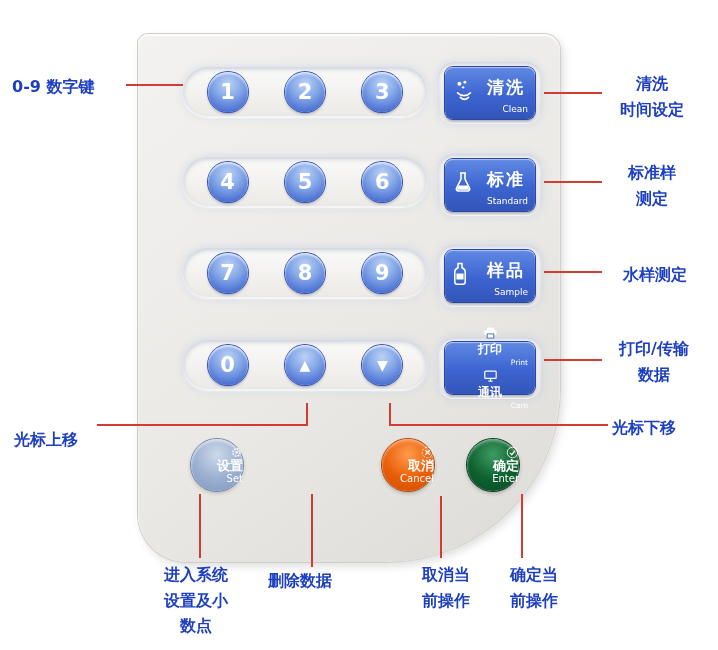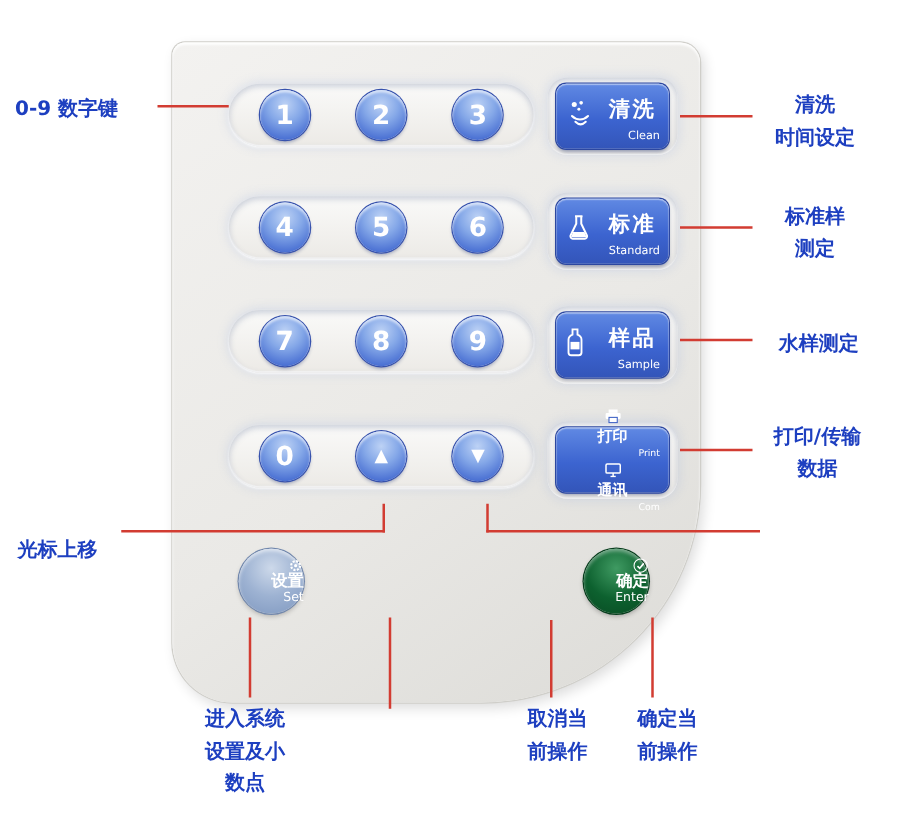--- a/index.html
+++ b/index.html
@@ -181,20 +181,30 @@
         <svg width="13" height="13" viewBox="0 0 20 20">
           <circle cx="10" cy="10" r="5.5" fill="none" stroke="#fff" stroke-width="2.6" stroke-dasharray="2.6 1.7"></circle>
           <circle cx="10" cy="10" r="1.9" fill="#fff"></circle>
         </svg>
       </span>
       <span class="acn">设置</span>
       <span class="aen">Set</span>
     </button>
 
 
+    <button class="akey cancel">
+      <span class="aicon">
+        <svg width="13" height="13" viewBox="0 0 18 18">
+          <circle cx="9" cy="9" r="7.3" fill="none" stroke="#fff" stroke-width="1.2" stroke-dasharray="3 2"></circle>
+          <path d="M6 6l6 6M12 6l-6 6" stroke="#fff" stroke-width="1.8"></path>
+        </svg>
+      </span>
+      <span class="acn">取消</span>
+      <span class="aen">Cancel</span>
+    </button>
 
     <button class="akey enter">
       <span class="aicon">
         <svg width="13" height="13" viewBox="0 0 18 18">
           <circle cx="9" cy="9" r="7.3" fill="none" stroke="#fff" stroke-width="1.2"></circle>
           <path d="M5.5 9.5l2.5 2.5 4.5-5.5" fill="none" stroke="#fff" stroke-width="1.8"></path>
         </svg>
       </span>
       <span class="acn">确定</span>
       <span class="aen">Enter</span>
@@ -204,23 +214,25 @@
 
   <div class="ann" style="left:12px;top:74px;width:114px;">0-9 数字键</div>
   <div class="ann center" style="left:602px;top:71px;width:100px;">清洗
 时间设定</div>
   <div class="ann center" style="left:602px;top:160px;width:100px;">标准样
 测定</div>
   <div class="ann center" style="left:600px;top:262px;width:110px;">水样测定</div>
   <div class="ann center" style="left:598px;top:336px;width:112px;">打印/传输
 数据</div>
   <div class="ann" style="left:14px;top:427px;width:88px;">光标上移</div>
+  <div class="ann" style="left:612px;top:415px;width:88px;">光标下移</div>
   <div class="ann center" style="left:146px;top:562px;width:100px;">进入系统
 设置及小
 数点</div>
+  <div class="ann" style="left:268px;top:568px;width:100px;">删除数据</div>
   <div class="ann center" style="left:406px;top:562px;width:80px;">取消当
 前操作</div>
   <div class="ann center" style="left:494px;top:562px;width:80px;">确定当
 前操作</div>
 
   <div class="line h" style="left:126px;top:84px;width:57px;"></div>
   <div class="line h" style="left:544px;top:92px;width:58px;"></div>
   <div class="line h" style="left:544px;top:181px;width:58px;"></div>
   <div class="line h" style="left:544px;top:271px;width:58px;"></div>
   <div class="line h" style="left:544px;top:359px;width:58px;"></div>

